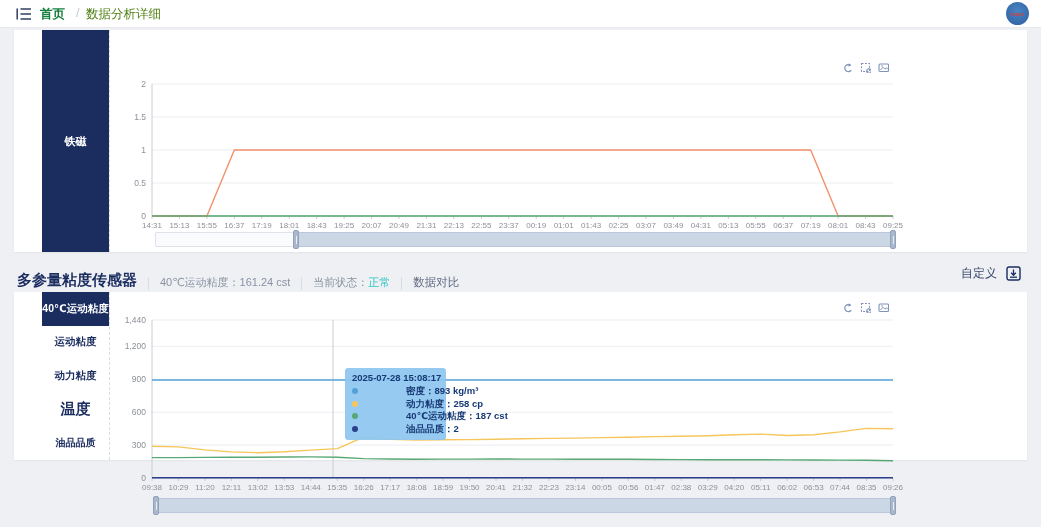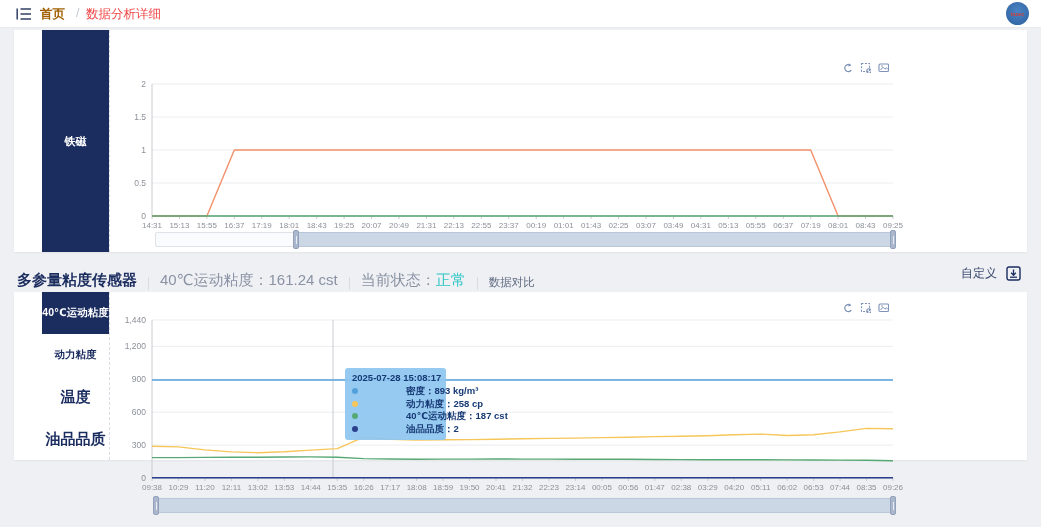--- a/index.html
+++ b/index.html
@@ -3,23 +3,23 @@
 <meta charset="utf-8">
 <style>
   * { margin:0; padding:0; box-sizing:border-box; }
   html,body { width:1041px; height:527px; }
   body { font-family:"Liberation Sans","DejaVu Sans",sans-serif; background:#eef0f4; overflow:hidden; }
   .page { position:relative; width:1041px; height:527px; background:#eef0f4; }
 
   
   .topbar { position:absolute; left:0; top:0; width:1041px; height:28px; background:#fff; border-bottom:1px solid #e8eaee; }
   .fold-icon { position:absolute; left:16px; top:7px; width:16px; height:14px; cursor:pointer; }
-  .crumb-home { position:absolute; left:40px; top:6px; font-size:12.5px; font-weight:bold; color:#a16207; cursor:pointer; }
+  .crumb-home { position:absolute; left:40px; top:6px; font-size:12.5px; font-weight:bold; color:#15803d; cursor:pointer; }
   .crumb-sep { position:absolute; left:76px; top:6px; font-size:12.5px; color:#c3c7cf; }
-  .crumb-cur { position:absolute; left:86px; top:6px; font-size:12.5px; color:#ef4444; }
+  .crumb-cur { position:absolute; left:86px; top:6px; font-size:12.5px; color:#4d7c0f; }
   .avatar { position:absolute; right:12px; top:2px; width:23px; height:23px; border-radius:50%;
             background:radial-gradient(circle at 50% 40%, #4a84c4, #2d5f9e); cursor:pointer;
             display:flex; align-items:center; justify-content:center; }
   .avatar span { font-size:5px; color:#e03a2f; font-weight:bold; letter-spacing:.2px; }
 
   
   .card { position:absolute; left:14px; width:1013px; background:#fff; box-shadow:0 1px 2px rgba(0,0,0,.05); }
   .card-top { top:30px; height:222px; }
   .card-bottom { top:292px; height:168px; }
 
@@ -46,21 +46,21 @@
   
   .dz { position:absolute; left:141px; width:739px; height:15px; border:1px solid #dfe2e8; background:#fafbfc; border-radius:2px; cursor:pointer; }
   .dz-sel { position:absolute; top:-1px; height:15px; background:#ccd7e6; border:1px solid #bac7da; }
   .dz-handle { position:absolute; top:-3px; width:6px; height:19px; background:#aab7cd; border-radius:2px; border:1px solid #93a2bb; cursor:ew-resize; }
   .dz-handle::after { content:""; position:absolute; left:2px; top:5px; width:1px; height:8px; background:#e8edf4; }
 
   
   .sec-head { position:absolute; left:0; top:260px; width:1041px; height:30px; display:flex; align-items:flex-end; }
   .sec-title { margin-left:17px; font-size:15px; font-weight:bold; color:#1b2c5f; }
   .sec-div { width:1px; height:13px; background:#d9dce2; margin:0 11px; }
-  .sec-metric { font-size:15px; color:#8a92a3; }
+  .sec-metric { font-size:11px; color:#8a92a3; }
   .status-ok { color:#2fc5c5; }
   .sec-compare { font-size:11.5px; color:#5f6a80; cursor:pointer; }
   .sec-right { position:absolute; right:20px; top:5px; display:flex; align-items:center; gap:9px; }
   .customize { font-size:12px; color:#3c4a6e; cursor:pointer; }
   .export-icon { cursor:pointer; }
 
   
   .tooltip { position:absolute; left:331px; top:76px; width:101px; background:rgba(141,198,240,.92);
              border-radius:3px; padding:4px 7px 5px 7px; z-index:5; }
   .tt-time { font-size:9.5px; font-weight:bold; color:#173a75; margin-bottom:2px; white-space:nowrap; }
@@ -202,23 +202,24 @@
         <line x1="7.5" y1="3.5" x2="7.5" y2="8.5" stroke="#1b2c5f" stroke-width="1.3"></line>
         <path d="M5.2,6.8 L7.5,9.3 L9.8,6.8" fill="none" stroke="#1b2c5f" stroke-width="1.3"></path>
         <line x1="4" y1="11.2" x2="11" y2="11.2" stroke="#1b2c5f" stroke-width="1.3"></line>
       </svg>
     </span>
   </div>
 
   <div class="card card-bottom">
     <div class="side-col" id="sensor-tabs">
         <div class="side-cell sel" style="font-size: 10.5px;">40℃运动粘度</div>
+        <div class="side-cell" style="font-size: 10.5px;">运动粘度</div>
         <div class="side-cell" style="font-size: 10.5px;">动力粘度</div>
         <div class="side-cell" style="font-size: 15px;">温度</div>
-        <div class="side-cell" style="font-size: 15px;">油品品质</div>
+        <div class="side-cell" style="font-size: 10px;">油品品质</div>
       </div>
     <div class="toolbox tb-bot" id="toolbox-bot">
         <svg width="11" height="11" viewBox="0 0 11 11">
           <path d="M8.5,3.2 A3.6,3.6 0 1 0 9.3,8.2" fill="none" stroke="#7f93b8" stroke-width="1.2"></path>
           <path d="M6.8,1.2 L9.3,3.6 L6.2,4.6 Z" fill="#7f93b8"></path>
         </svg>
         <svg width="11" height="11" viewBox="0 0 11 11">
           <rect x="1.5" y="1.5" width="8" height="8" fill="none" stroke="#7f93b8" stroke-width="1.1" stroke-dasharray="2,1.4"></rect>
           <circle cx="9" cy="9" r="2.2" fill="none" stroke="#7f93b8" stroke-width="1.1"></circle>
         </svg>

